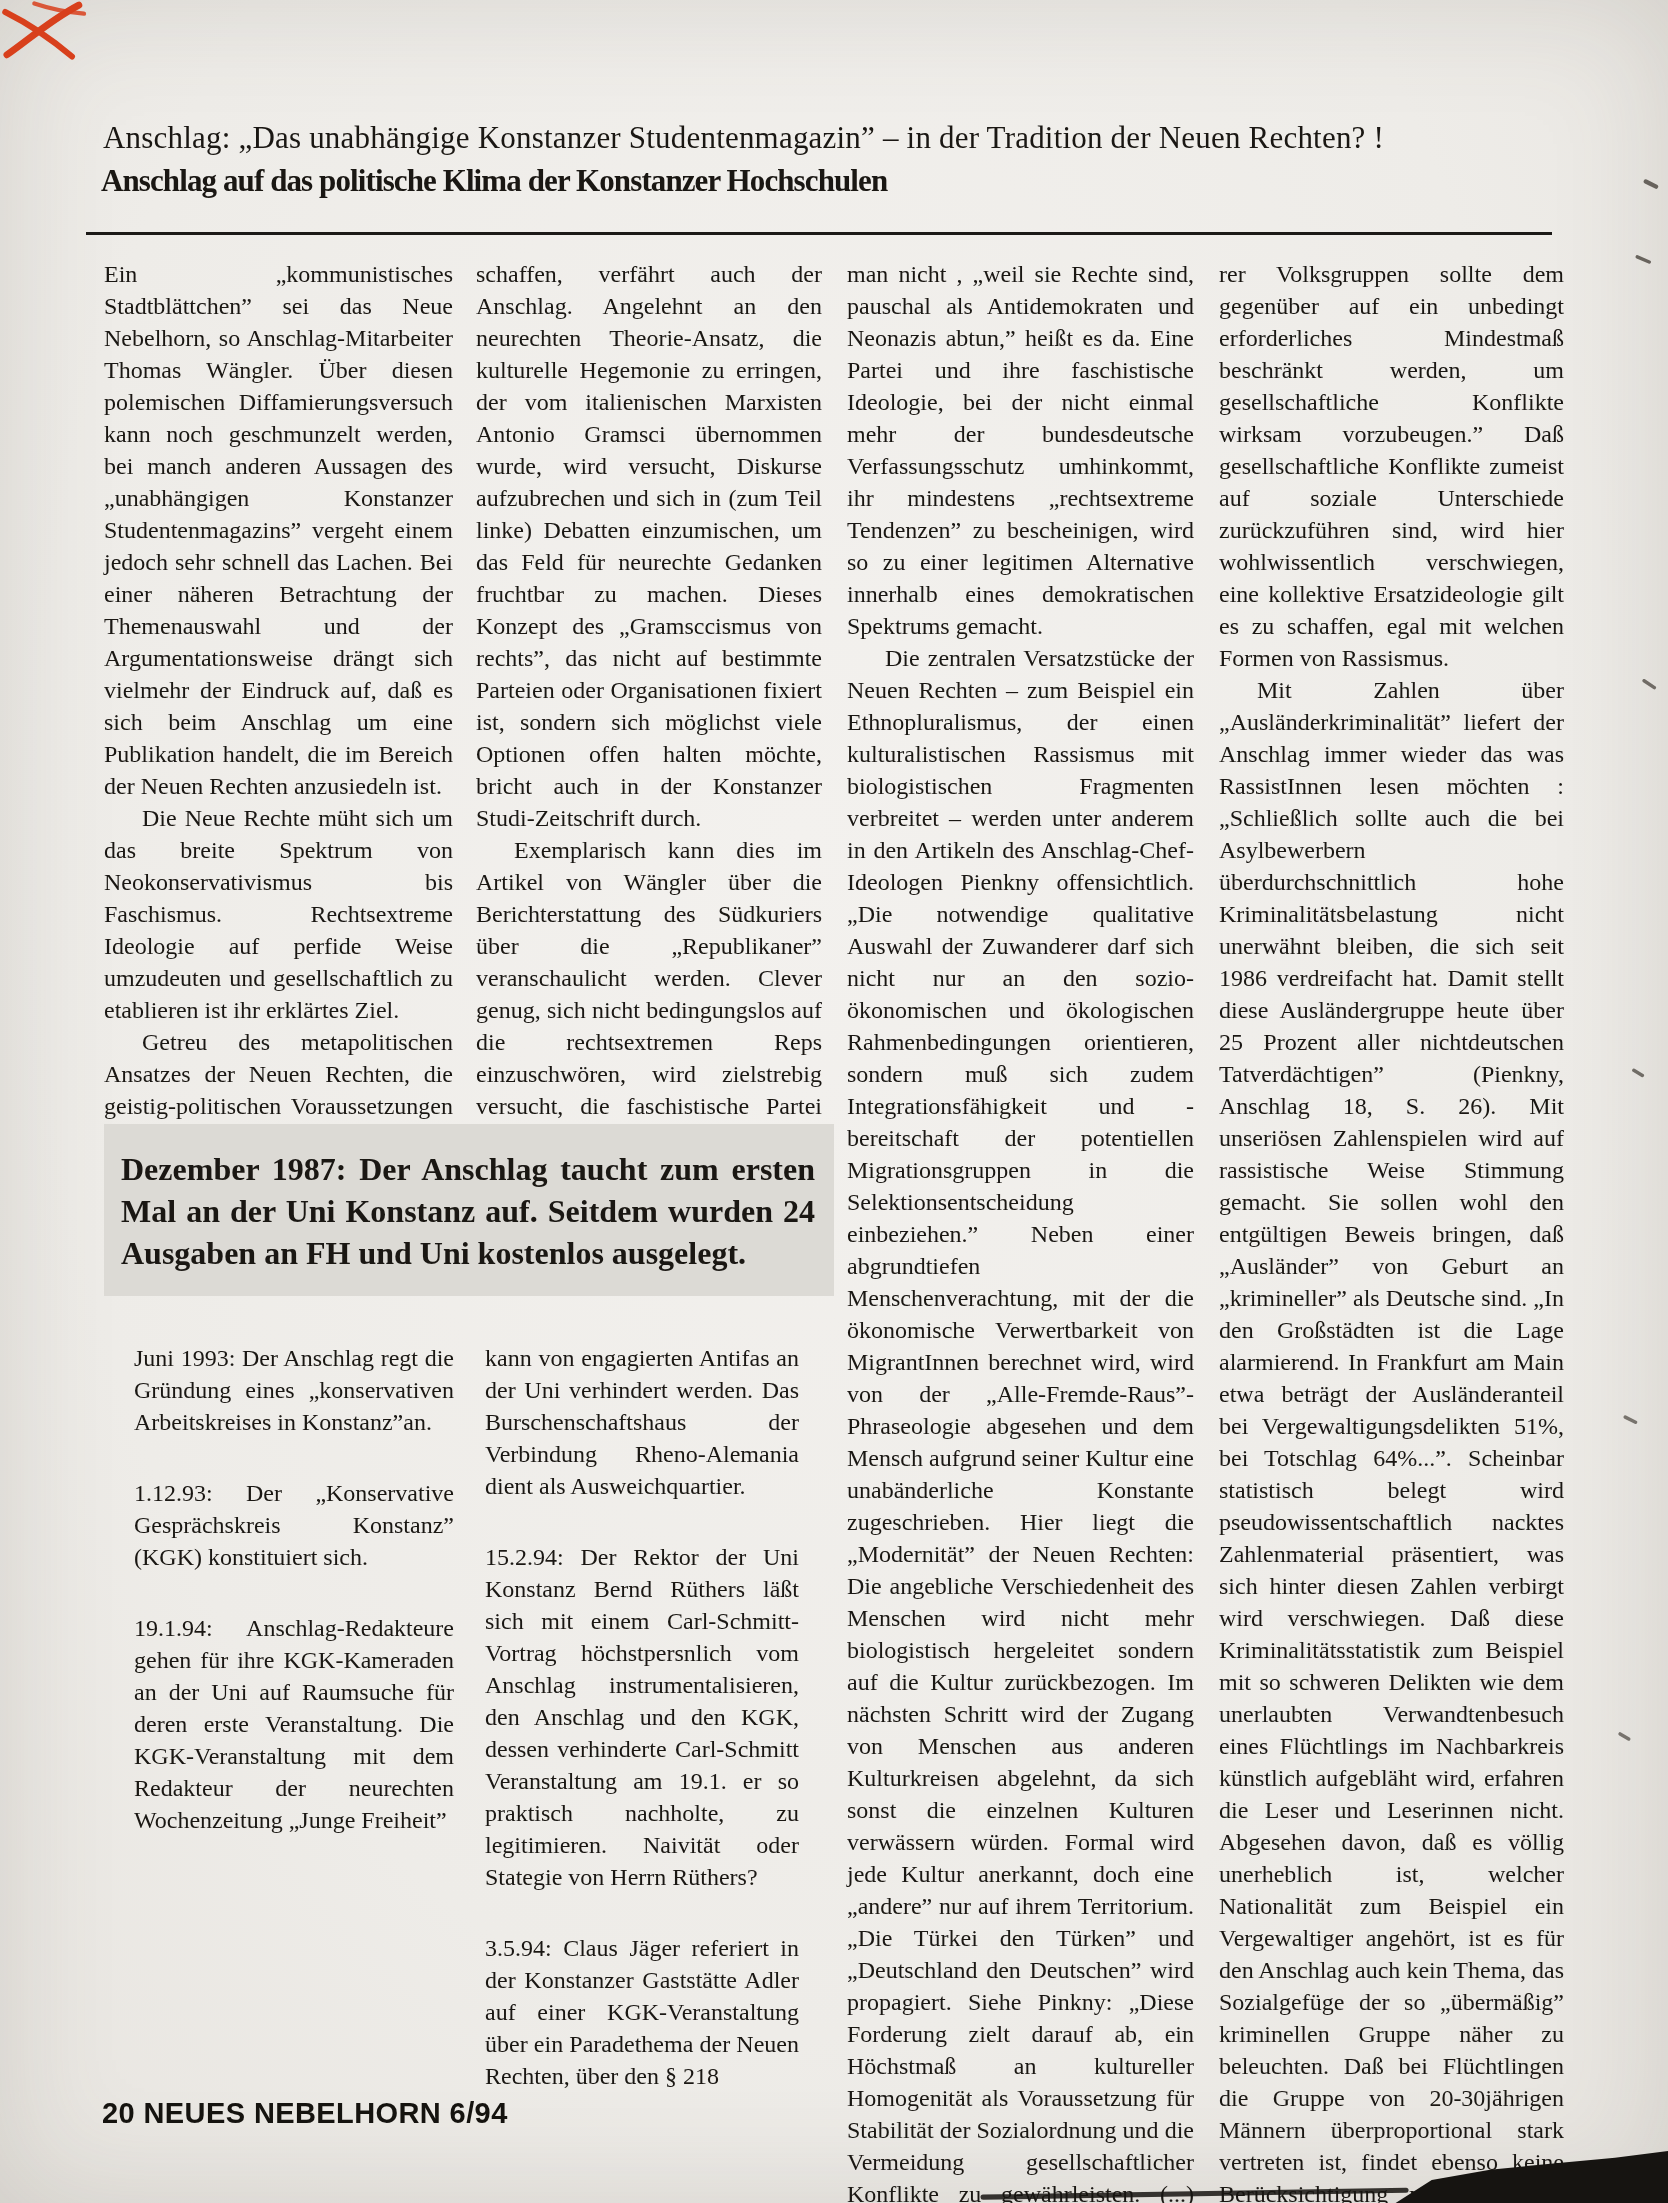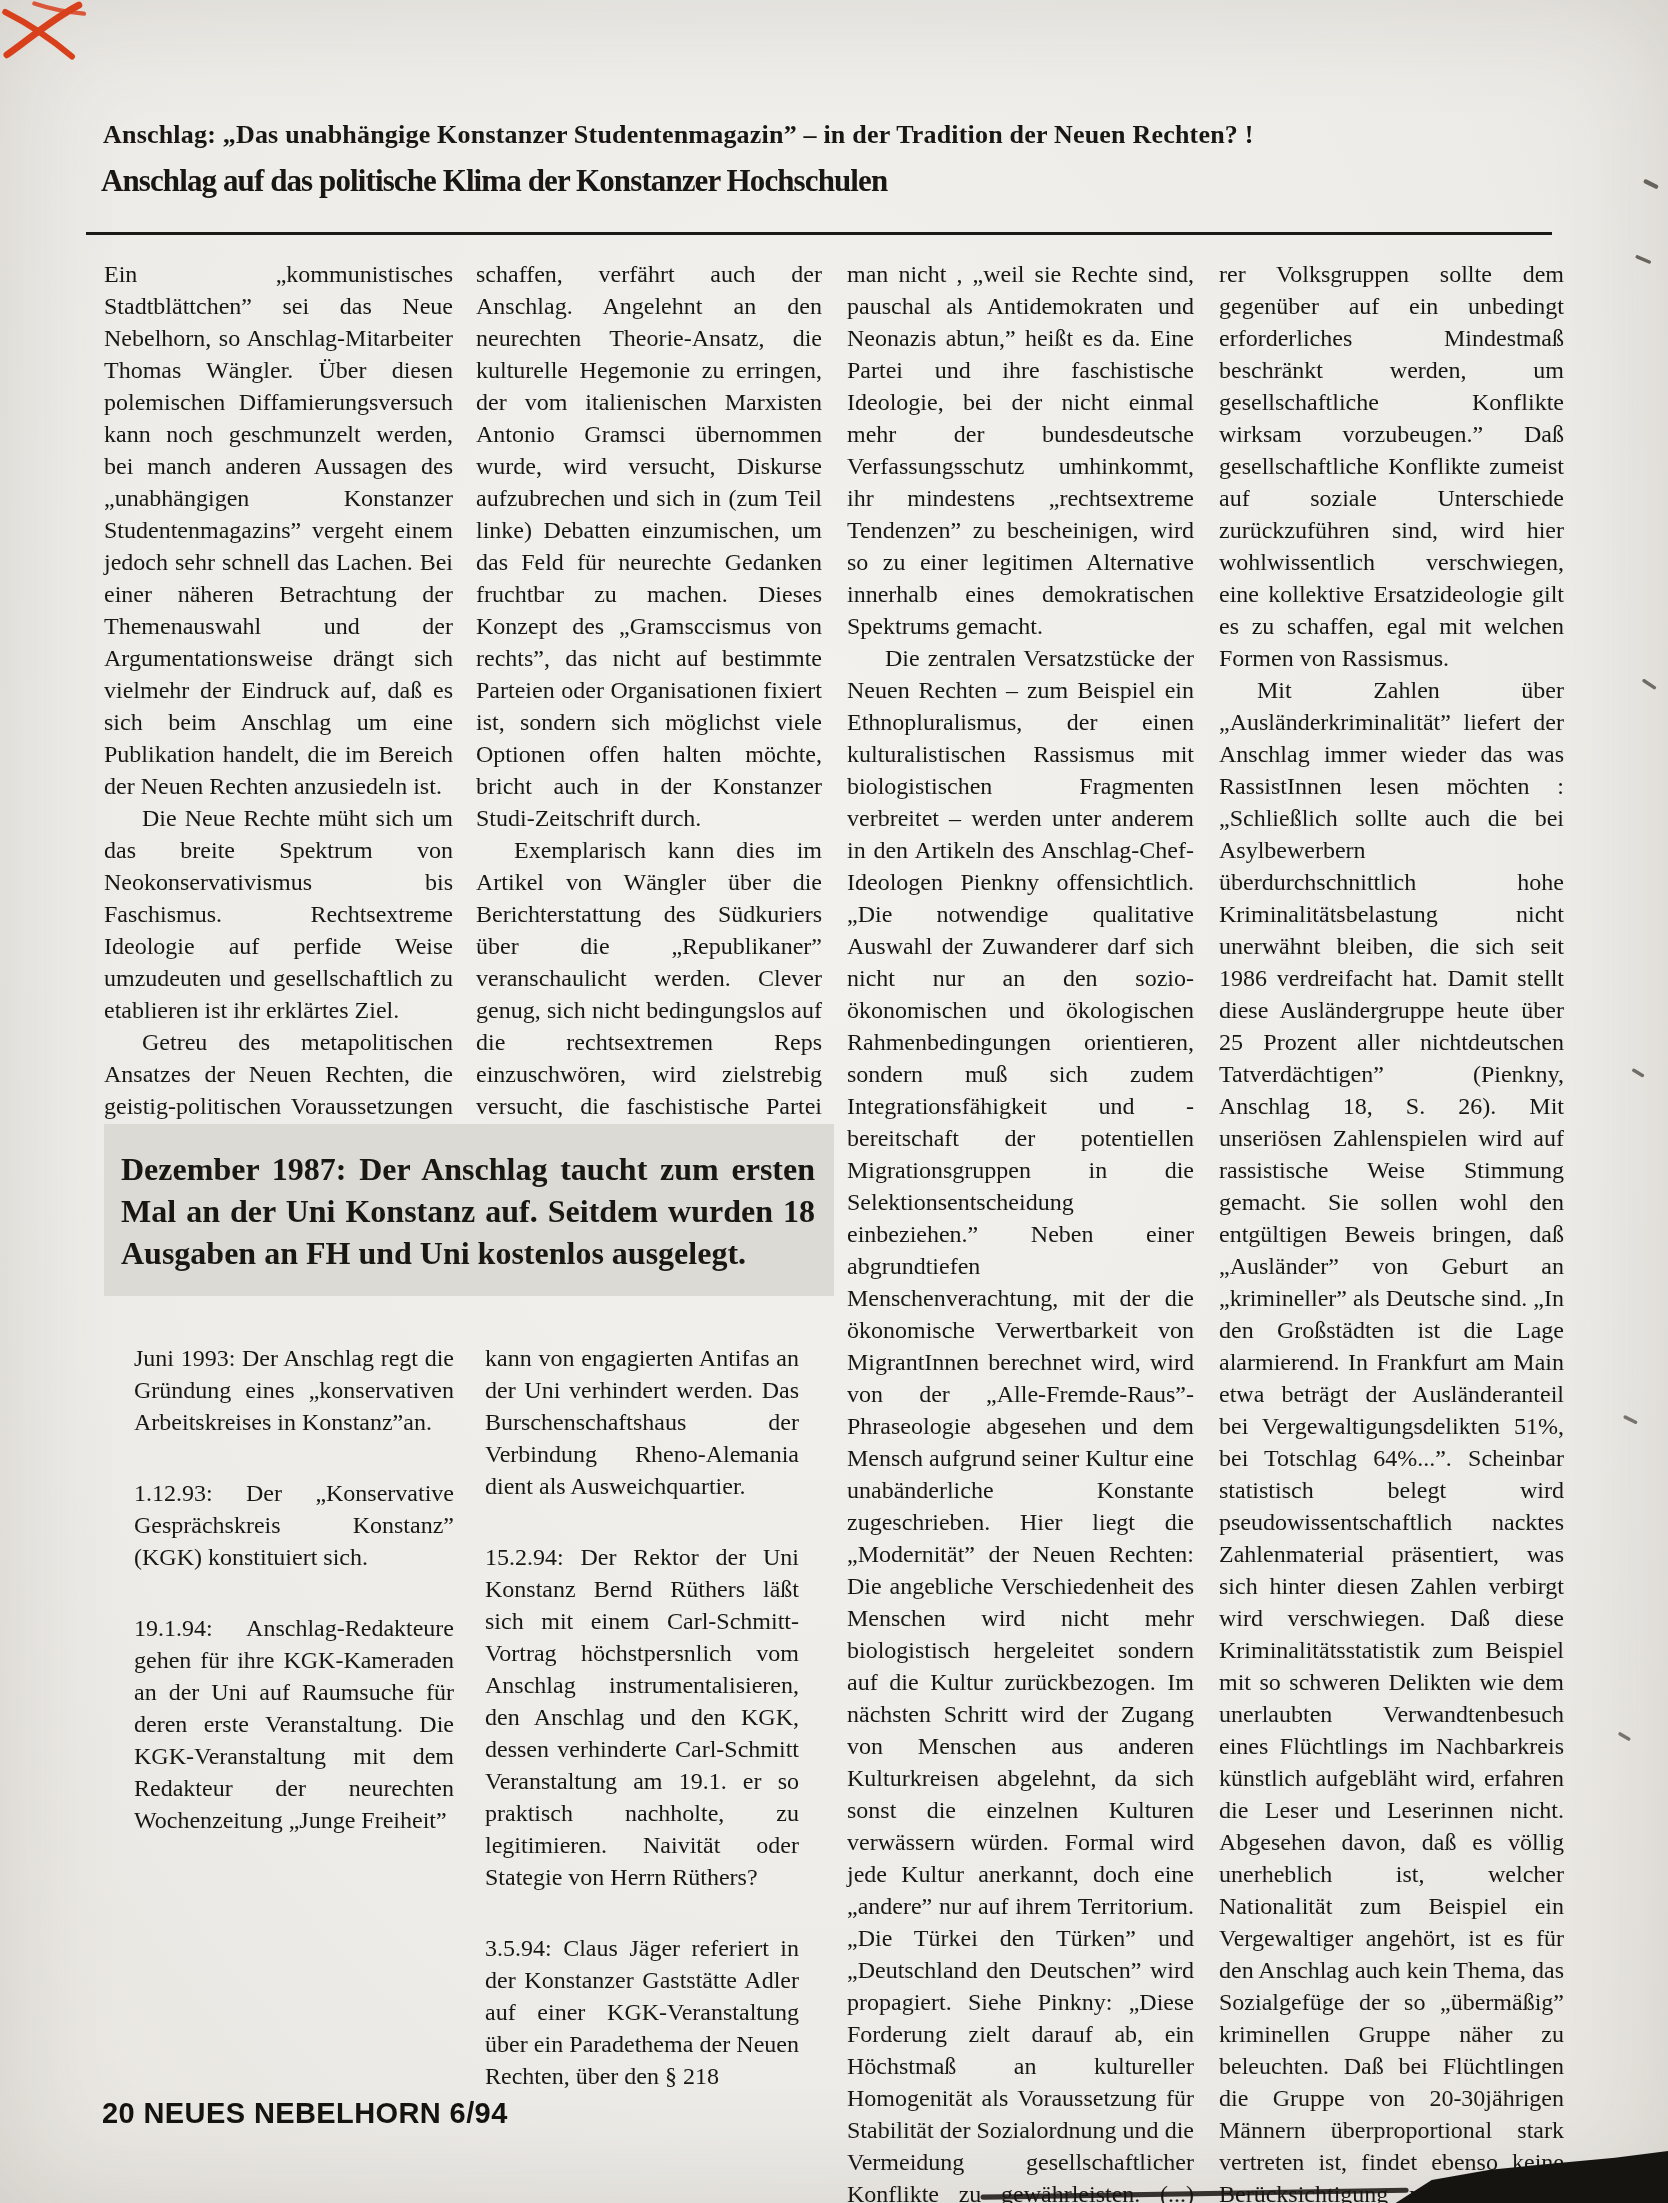--- a/index.html
+++ b/index.html
@@ -8,21 +8,21 @@
     width:1669px;height:2204px;
     margin:0 auto;
     background:radial-gradient(ellipse at 48% 38%, #f3f1ee 0%, #eeece8 62%, #e7e4df 100%);
     box-shadow:inset 0 0 120px rgba(90,80,68,.16);
     font-family:"Liberation Serif","DejaVu Serif",serif;
     color:#1a1713;
     overflow:hidden;
   }
   .kicker{
     position:absolute;left:103px;top:120px;width:1284px;
-    font-size:26px;font-weight:bold;letter-spacing:0.2px;
+    font-size:31px;font-weight:normal;letter-spacing:0.2px;
   }
   .headline{
     position:absolute;left:101px;top:163px;margin:0;
     font-size:31px;font-weight:bold;letter-spacing:-0.9px;white-space:nowrap;
   }
   .headrule{
     position:absolute;left:86px;top:232px;width:1466px;height:3.4px;
     background:#1c1a17;
   }
   .col{
@@ -89,21 +89,21 @@
     <p class="para">man nicht , „weil sie Rechte sind, pauschal als  Antidemokraten und Neonazis abtun,” heißt es da. Eine Partei und ihre faschistische Ideologie, bei der nicht einmal mehr der bundesdeutsche Verfassungsschutz umhinkommt, ihr mindestens „rechtsextreme Tendenzen” zu bescheinigen, wird so zu einer legitimen Alternative innerhalb eines demokratischen Spektrums gemacht.</p>
     <p class="para indent">Die zentralen Versatzstücke der Neuen Rechten – zum Beispiel ein Ethnopluralismus, der einen kulturalistischen Rassismus mit biologistischen Fragmenten verbreitet – werden unter anderem in den Artikeln des Anschlag-Chef-Ideologen Pienkny offensichtlich. „Die notwendige qualitative Auswahl der Zuwanderer darf sich nicht nur an den sozio-ökonomischen und ökologischen Rahmenbedingungen orientieren, sondern muß sich zudem Integrationsfähigkeit und -bereitschaft der potentiellen Migrationsgruppen in die Selektionsentscheidung einbeziehen.” Neben einer abgrundtiefen Menschenverachtung, mit der die ökonomische Verwertbarkeit von MigrantInnen berechnet wird, wird von der „Alle-Fremde-Raus”-Phraseologie abgesehen und dem Mensch aufgrund seiner Kultur eine unabänderliche Konstante zugeschrieben. Hier liegt die „Modernität” der Neuen Rechten: Die angebliche Verschiedenheit des Menschen wird nicht mehr biologistisch hergeleitet sondern auf die Kultur zurückbezogen. Im nächsten Schritt wird der Zugang von Menschen aus anderen Kulturkreisen abgelehnt, da sich sonst die einzelnen Kulturen verwässern würden. Formal wird jede Kultur anerkannt, doch eine „andere” nur auf ihrem Territorium. „Die Türkei den Türken” und „Deutschland den Deutschen” wird propagiert. Siehe Pinkny: „Diese Forderung zielt darauf ab, ein Höchstmaß an kultureller Homogenität als Voraussetzung  für Stabilität der Sozialordnung und die Vermeidung gesellschaftlicher Konflikte zu gewährleisten. (...) Der Zuzug ande-</p>
   </div>
 
   <div class="col col4">
     <p class="para">rer Volksgruppen sollte dem gegenüber auf ein unbedingt erforderliches Mindestmaß beschränkt werden, um gesellschaftliche Konflikte wirksam vorzubeugen.” Daß gesellschaftliche Konflikte zumeist auf soziale Unterschiede zurückzuführen sind, wird hier wohlwissentlich verschwiegen, eine kollektive Ersatzideologie gilt es zu schaffen, egal mit welchen Formen von Rassismus.</p>
     <p class="para indent">Mit Zahlen über „Ausländerkriminalität” liefert der Anschlag immer wieder das was RassistInnen lesen möchten : „Schließlich sollte auch die bei Asylbewerbern überdurchschnittlich hohe Kriminalitätsbelastung nicht unerwähnt bleiben, die sich seit 1986 verdreifacht hat. Damit stellt diese Ausländergruppe heute über 25 Prozent aller nichtdeutschen Tatverdächtigen” (Pienkny, Anschlag 18, S. 26). Mit unseriösen Zahlenspielen wird auf rassistische Weise Stimmung gemacht. Sie sollen wohl den entgültigen Beweis bringen, daß „Ausländer” von Geburt an „krimineller” als Deutsche sind. „In den Großstädten ist die Lage alarmierend. In Frankfurt am Main etwa beträgt der Ausländeranteil bei Vergewaltigungsdelikten 51%, bei Totschlag 64%...”. Scheinbar statistisch belegt wird pseudowissentschaftlich nacktes Zahlenmaterial präsentiert, was sich hinter diesen Zahlen verbirgt wird verschwiegen. Daß diese Kriminalitätsstatistik  zum Beispiel mit so schweren Delikten wie dem unerlaubten Verwandtenbesuch eines Flüchtlings im Nachbarkreis künstlich aufgebläht wird, erfahren die Leser und Leserinnen nicht. Abgesehen davon, daß es völlig unerheblich ist, welcher Nationalität  zum Beispiel ein Vergewaltiger angehört, ist es für den Anschlag auch kein Thema, das Sozialgefüge der so „übermäßig” kriminellen Gruppe näher zu beleuchten. Daß bei Flüchtlingen die Gruppe von 20-30jährigen Männern überproportional stark vertreten ist, findet ebenso keine Berücksichtigung wie zahlreiche andere Hintergrundinformationen. Das unkommentierte</p>
   </div>
 
   <div class="infobox">
-    <p class="infobox-text">Dezember 1987: Der Anschlag taucht zum ersten Mal an der Uni Konstanz auf. Seitdem wurden 18 Ausgaben an FH und Uni kostenlos ausgelegt.</p>
+    <p class="infobox-text">Dezember 1987: Der Anschlag taucht zum ersten Mal an der Uni Konstanz auf. Seitdem wurden 24 Ausgaben an FH und Uni kostenlos ausgelegt.</p>
   </div>
 
   <div class="timeline tl-left">
     <p class="entry">Juni 1993: Der Anschlag regt die Gründung eines „konservativen Arbeitskreises in Konstanz”an.</p>
     <p class="entry">1.12.93: Der „Konservative Gesprächskreis Konstanz” (KGK) konstituiert sich.</p>
     <p class="entry">19.1.94: Anschlag-Redakteure gehen für ihre KGK-Kameraden an der Uni auf Raumsuche  für deren erste Veranstaltung. Die KGK-Veranstaltung mit dem Redakteur der neurechten Wochenzeitung „Junge Freiheit”</p>
   </div>
 
   <div class="timeline tl-right">
     <p class="entry">kann von engagierten Antifas an der Uni verhindert werden. Das Burschenschaftshaus der Verbindung Rheno-Alemania dient als Ausweichquartier.</p>

